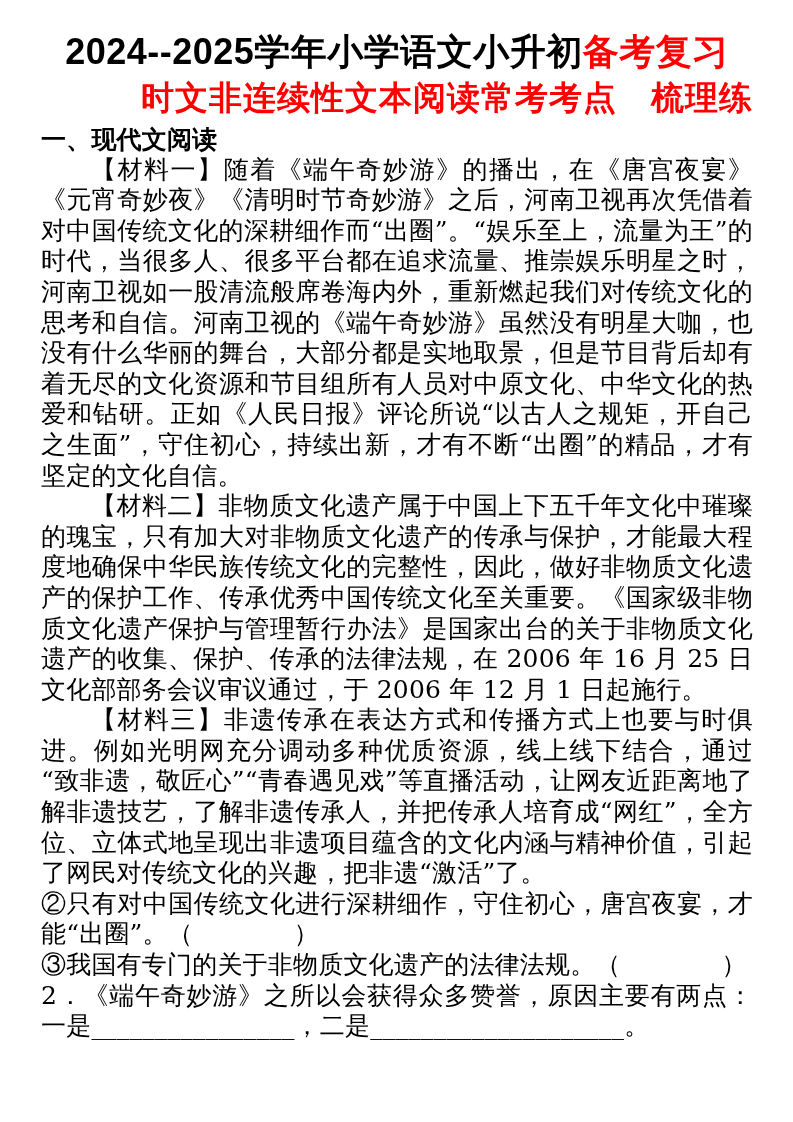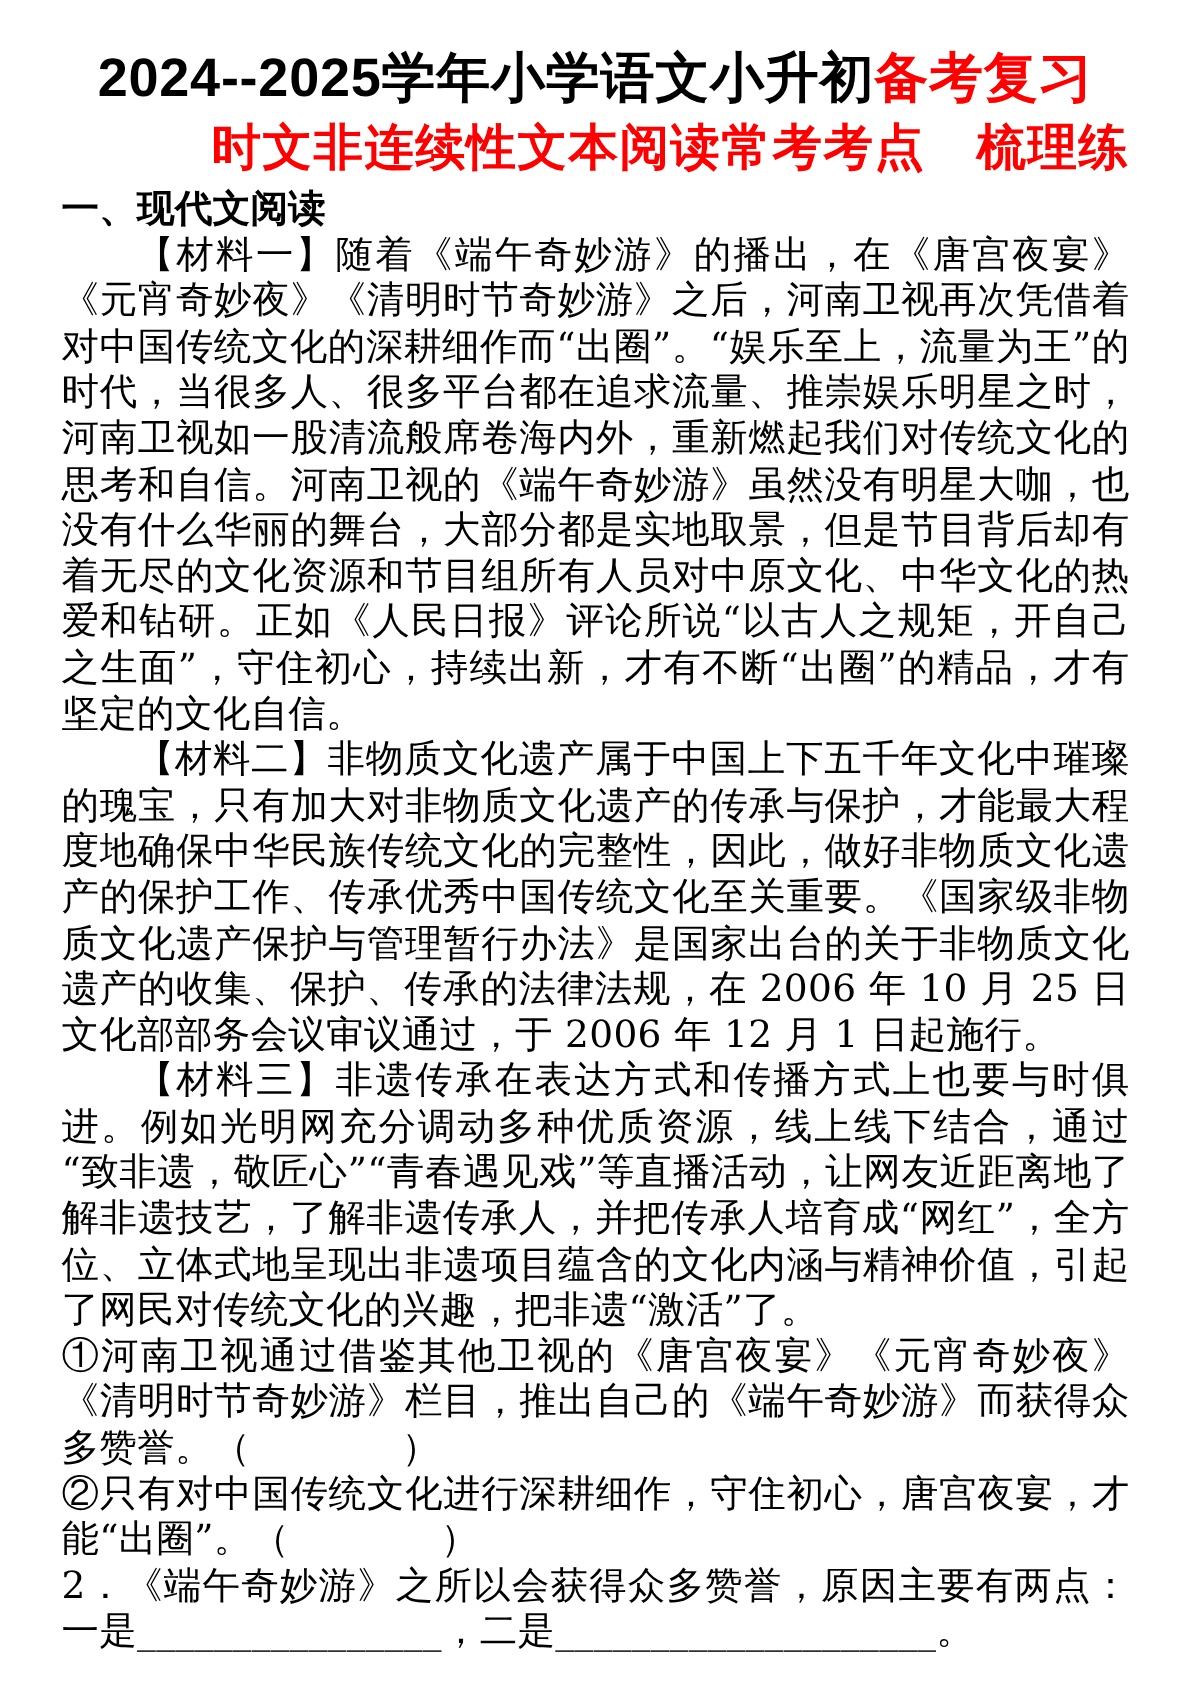--- a/index.html
+++ b/index.html
@@ -56,26 +56,26 @@
 
   <div class="title1"><span>2024--2025学年小学语文小升初</span><span class="red-part">备考复习</span></div>
 
   <div class="title2">时文非连续性文本阅读常考考点　梳理练</div>
 
   <div class="txt bold">一、现代文阅读</div>
 
 
   <p class="txt material">【材料一】随着《端午奇妙游》的播出，在《唐宫夜宴》《元宵奇妙夜》《清明时节奇妙游》之后，河南卫视再次凭借着对中国传统文化的深耕细作而“出圈”。“娱乐至上，流量为王”的时代，当很多人、很多平台都在追求流量、推崇娱乐明星之时，河南卫视如一股清流般席卷海内外，重新燃起我们对传统文化的思考和自信。河南卫视的《端午奇妙游》虽然没有明星大咖，也没有什么华丽的舞台，大部分都是实地取景，但是节目背后却有着无尽的文化资源和节目组所有人员对中原文化、中华文化的热爱和钻研。正如《人民日报》评论所说“以古人之规矩，开自己之生面”，守住初心，持续出新，才有不断“出圈”的精品，才有坚定的文化自信。</p>
 
-  <p class="txt material">【材料二】非物质文化遗产属于中国上下五千年文化中璀璨的瑰宝，只有加大对非物质文化遗产的传承与保护，才能最大程度地确保中华民族传统文化的完整性，因此，做好非物质文化遗产的保护工作、传承优秀中国传统文化至关重要。《国家级非物质文化遗产保护与管理暂行办法》是国家出台的关于非物质文化遗产的收集、保护、传承的法律法规，在 2006 年 10 月 25 日文化部部务会议审议通过，于 2006 年 12 月 1 日起施行。</p>
+  <p class="txt material">【材料二】非物质文化遗产属于中国上下五千年文化中璀璨的瑰宝，只有加大对非物质文化遗产的传承与保护，才能最大程度地确保中华民族传统文化的完整性，因此，做好非物质文化遗产的保护工作、传承优秀中国传统文化至关重要。《国家级非物质文化遗产保护与管理暂行办法》是国家出台的关于非物质文化遗产的收集、保护、传承的法律法规，在 2006 年 16 月 25 日文化部部务会议审议通过，于 2006 年 12 月 1 日起施行。</p>
 
   <p class="txt material">【材料三】非遗传承在表达方式和传播方式上也要与时俱进。例如光明网充分调动多种优质资源，线上线下结合，通过“致非遗，敬匠心”“青春遇见戏”等直播活动，让网友近距离地了解非遗技艺，了解非遗传承人，并把传承人培育成“网红”，全方位、立体式地呈现出非遗项目蕴含的文化内涵与精神价值，引起了网民对传统文化的兴趣，把非遗“激活”了。</p>
 
 
-  <p class="txt">①河南卫视通过借鉴其他卫视的《唐宫夜宴》《元宵奇妙夜》《清明时节奇妙游》栏目，推出自己的《端午奇妙游》而获得众多赞誉。（　　　　）</p>
 
   <p class="txt">②只有对中国传统文化进行深耕细作，守住初心，唐宫夜宴，才能“出圈”。（　　　　）</p>
 
+  <p class="txt">③我国有专门的关于非物质文化遗产的法律法规。（　　　　）</p>
 
 
   <p class="txt">2．《端午奇妙游》之所以会获得众多赞誉，原因主要有两点：一是________________，二是____________________。</p>
 
 </div>
 
 </body></html>

